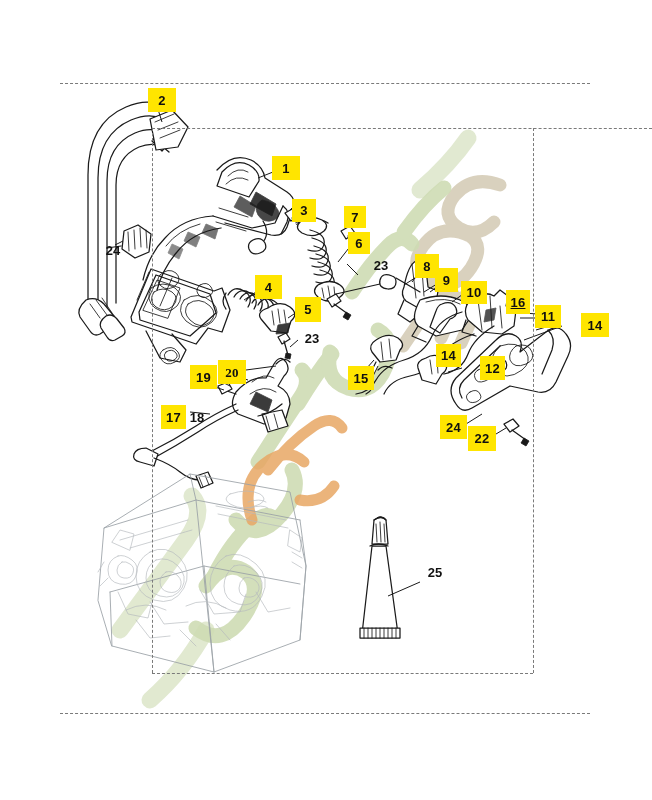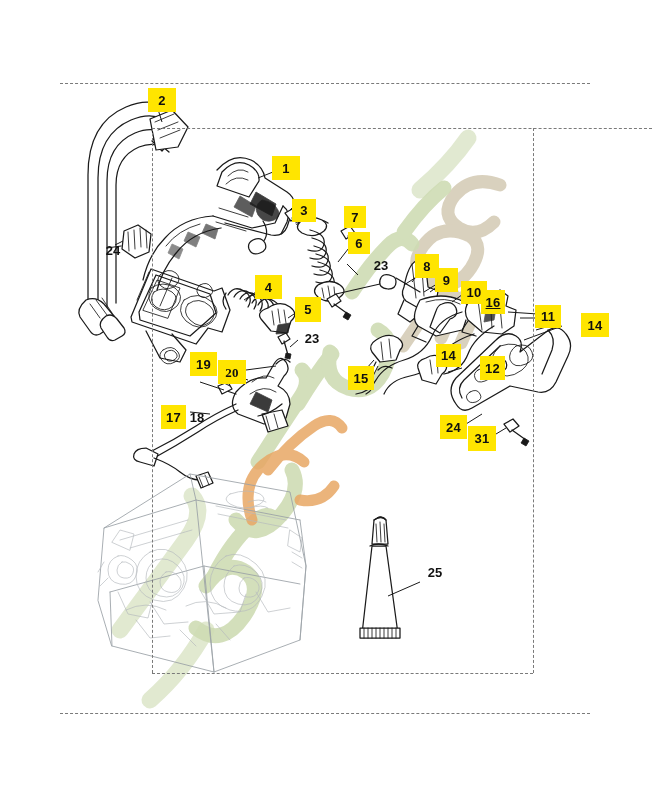--- a/index.html
+++ b/index.html
@@ -360,31 +360,31 @@
       <div class="callout" style="left: 272px; top: 156px; width: 28px; height: 24px;">1</div>
       <div class="callout" style="left: 148px; top: 88px; width: 28px; height: 24px;">2</div>
       <div class="callout" style="left: 292px; top: 199px; width: 24px; height: 23px;">3</div>
       <div class="callout" style="left: 255px; top: 275px; width: 27px; height: 24px;">4</div>
       <div class="callout" style="left: 295px; top: 297px; width: 26px; height: 25px;">5</div>
       <div class="callout" style="left: 348px; top: 232px; width: 22px; height: 22px;">6</div>
       <div class="callout" style="left: 344px; top: 206px; width: 22px; height: 22px;">7</div>
       <div class="callout" style="left: 415px; top: 254px; width: 24px; height: 24px;">8</div>
       <div class="callout" style="left: 435px; top: 268px; width: 23px; height: 24px;">9</div>
       <div class="callout" style="left: 461px; top: 281px; width: 26px; height: 23px;">10</div>
-      <div class="callout" style="left: 481px; top: 290px; width: 24px; height: 24px; text-decoration: underline;">16</div>
+      <div class="callout" style="left: 506px; top: 290px; width: 24px; height: 24px; text-decoration: underline;">16</div>
       <div class="callout" style="left: 535px; top: 305px; width: 26px; height: 23px; text-align: center;">11</div>
       <div class="callout" style="left: 553px; top: 313px; width: 28px; height: 24px; margin-left: 28px;">14</div>
       <div class="callout" style="left: 452px; top: 356px; width: 25px; height: 24px; margin-left: 28px;">12</div>
       <div class="callout" style="left: 436px; top: 344px; width: 25px; height: 23px;">14</div>
       <div class="callout" style="left: 348px; top: 366px; width: 26px; height: 24px;">15</div>
       <div class="callout" style="left: 161px; top: 405px; width: 25px; height: 24px;">17</div>
       <div class="plain" style="left: 186px; top: 406px; width: 22px; height: 22px;">18</div>
-      <div class="callout" style="left: 190px; top: 352px; width: 27px; height: 24px;">19</div>
+      <div class="callout" style="left: 190px; top: 365px; width: 27px; height: 24px;">19</div>
       <div class="callout" style="left: 218px; top: 360px; width: 28px; height: 24px; font-family: Liberation Serif, serif;">20</div>
       <div class="callout" style="left: 440px; top: 415px; width: 27px; height: 24px;">24</div>
-      <div class="callout" style="left: 468px; top: 426px; width: 28px; height: 25px;">31</div>
+      <div class="callout" style="left: 468px; top: 426px; width: 28px; height: 25px;">22</div>
       <div class="plain" style="left: 370px; top: 256px; width: 22px; height: 18px;">23</div>
       <div class="plain" style="left: 301px; top: 329px; width: 22px; height: 18px;">23</div>
       <div class="plain" style="left: 102px; top: 241px; width: 22px; height: 18px;">24</div>
       <div class="plain" style="left: 424px; top: 563px; width: 22px; height: 18px;">25</div>
     </div>
 
 </div>
 
 </body></html>

